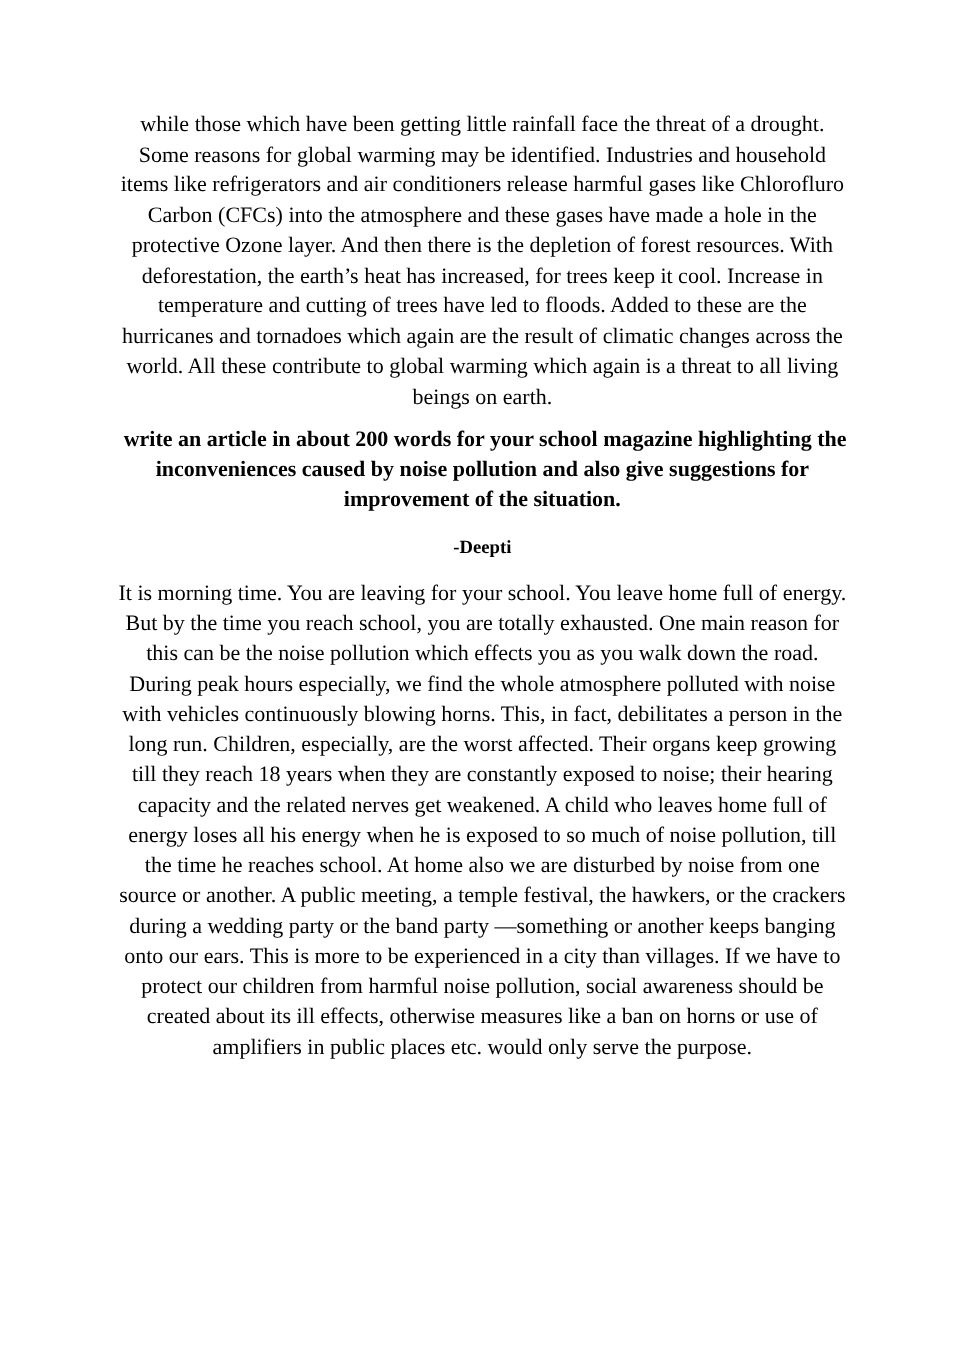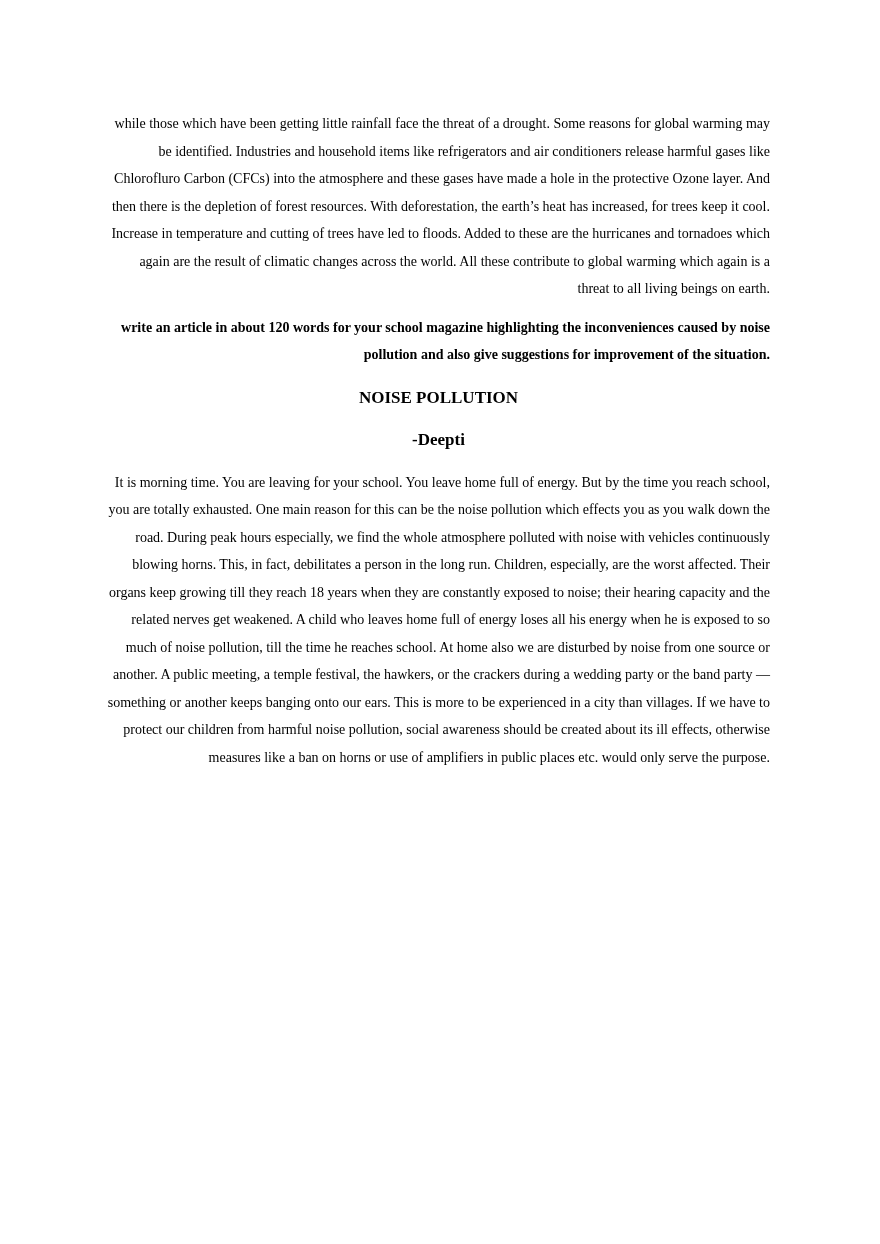--- a/index.html
+++ b/index.html
@@ -12,24 +12,24 @@
     width: 880px;
     height: 1244px;
     background: #ffffff;
     overflow: hidden;
     font-family: "Liberation Serif", serif;
     color: #000000;
     box-sizing: border-box;
     padding: 100px 110px 0 107px;
   }
   .para {
-    font-size: 14px;
+    font-size: 20px;
     line-height: 27.5px;
-    margin: 10px 0 11px 0;
-    text-align: right;
+    margin: 0 0 11px 0;
+    text-align: center;
     white-space: pre-wrap;
   }
   .bold {
     font-weight: bold;
   }
   .center {
     text-align: center;
   }
   .heading {
     font-size: 17px;
@@ -37,22 +37,21 @@
     margin: 15px 0 15px 0;
   }
 </style>
 </head>
 <body>
 
 <div class="page">
 
   <p class="para">while those which have been getting little rainfall face the threat of a drought. Some reasons for global warming may be identified. Industries and household items like refrigerators and air conditioners release harmful gases like Chlorofluro Carbon (CFCs) into the atmosphere and these gases have made a hole in the protective Ozone layer. And then there is the depletion of forest resources. With deforestation, the earth’s heat has increased, for trees keep it cool. Increase in temperature and cutting of trees have led to floods. Added to these are the hurricanes and tornadoes which again are the result of climatic changes across the world. All these contribute to global warming which again is a threat to all living beings on earth.</p>
 
-  <p class="para bold"> write an article in about 120 words for your school magazine highlighting the inconveniences caused by noise pollution and also give suggestions for improvement of the situation.</p>
+  <p class="para bold"> write an article in about 200 words for your school magazine highlighting the inconveniences caused by noise pollution and also give suggestions for improvement of the situation.</p>
 
-  <p class="para bold center heading">NOISE POLLUTION</p>
 
   <p class="para bold center heading">-Deepti</p>
 
   <p class="para">It is morning time. You are leaving for your school. You leave home full of energy. But by the time you reach school, you are totally exhausted. One main reason for this can be the noise pollution which effects you as you walk down the road. During peak hours especially, we find the whole atmosphere polluted with noise with vehicles continuously blowing horns. This, in fact, debilitates a person in the long run. Children, especially, are the worst affected. Their organs keep growing till they reach 18 years when they are constantly exposed to noise; their hearing capacity and the related nerves get weakened. A child who leaves home full of energy loses all his energy when he is exposed to so much of noise pollution, till the time he reaches school. At home also we are disturbed by noise from one source or another. A public meeting, a temple festival, the hawkers, or the crackers during a wedding party or the band party —something or another keeps banging onto our ears. This is more to be experienced in a city than villages. If we have to protect our children from harmful noise pollution, social awareness should be created about its ill effects, otherwise measures like a ban on horns or use of amplifiers in public places etc. would only serve the purpose.</p>
 
 
 </div>
 
 </body></html>

